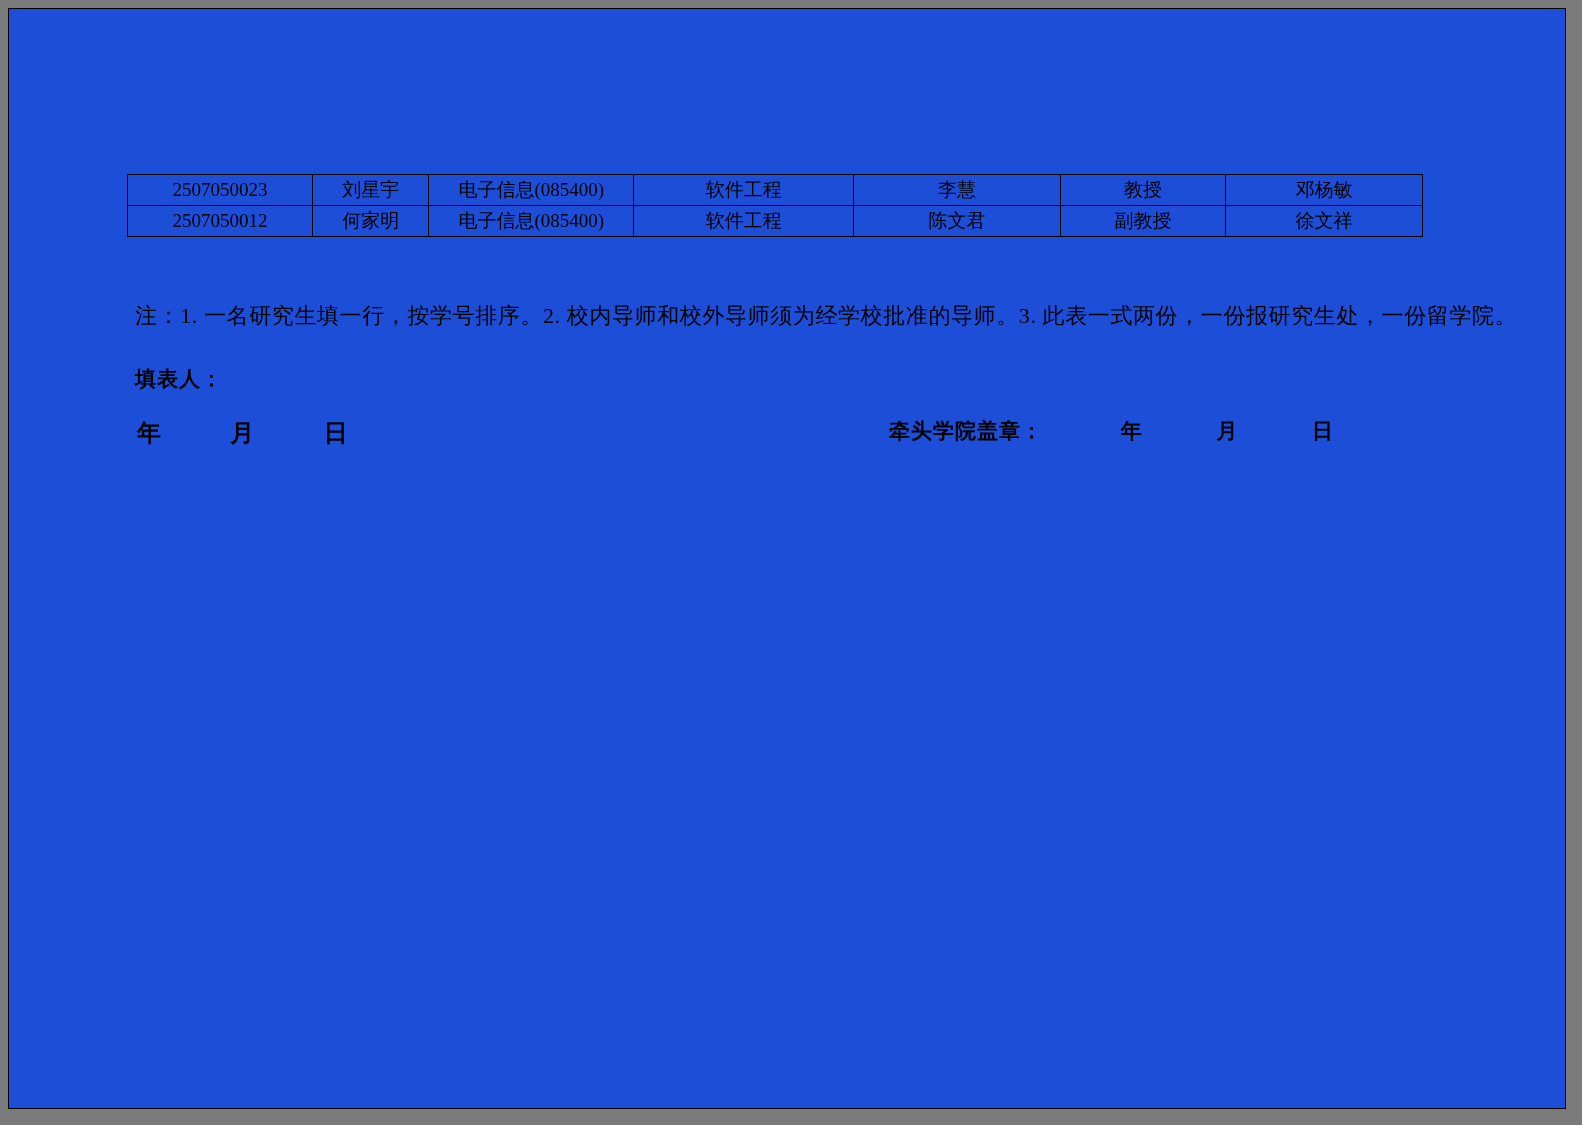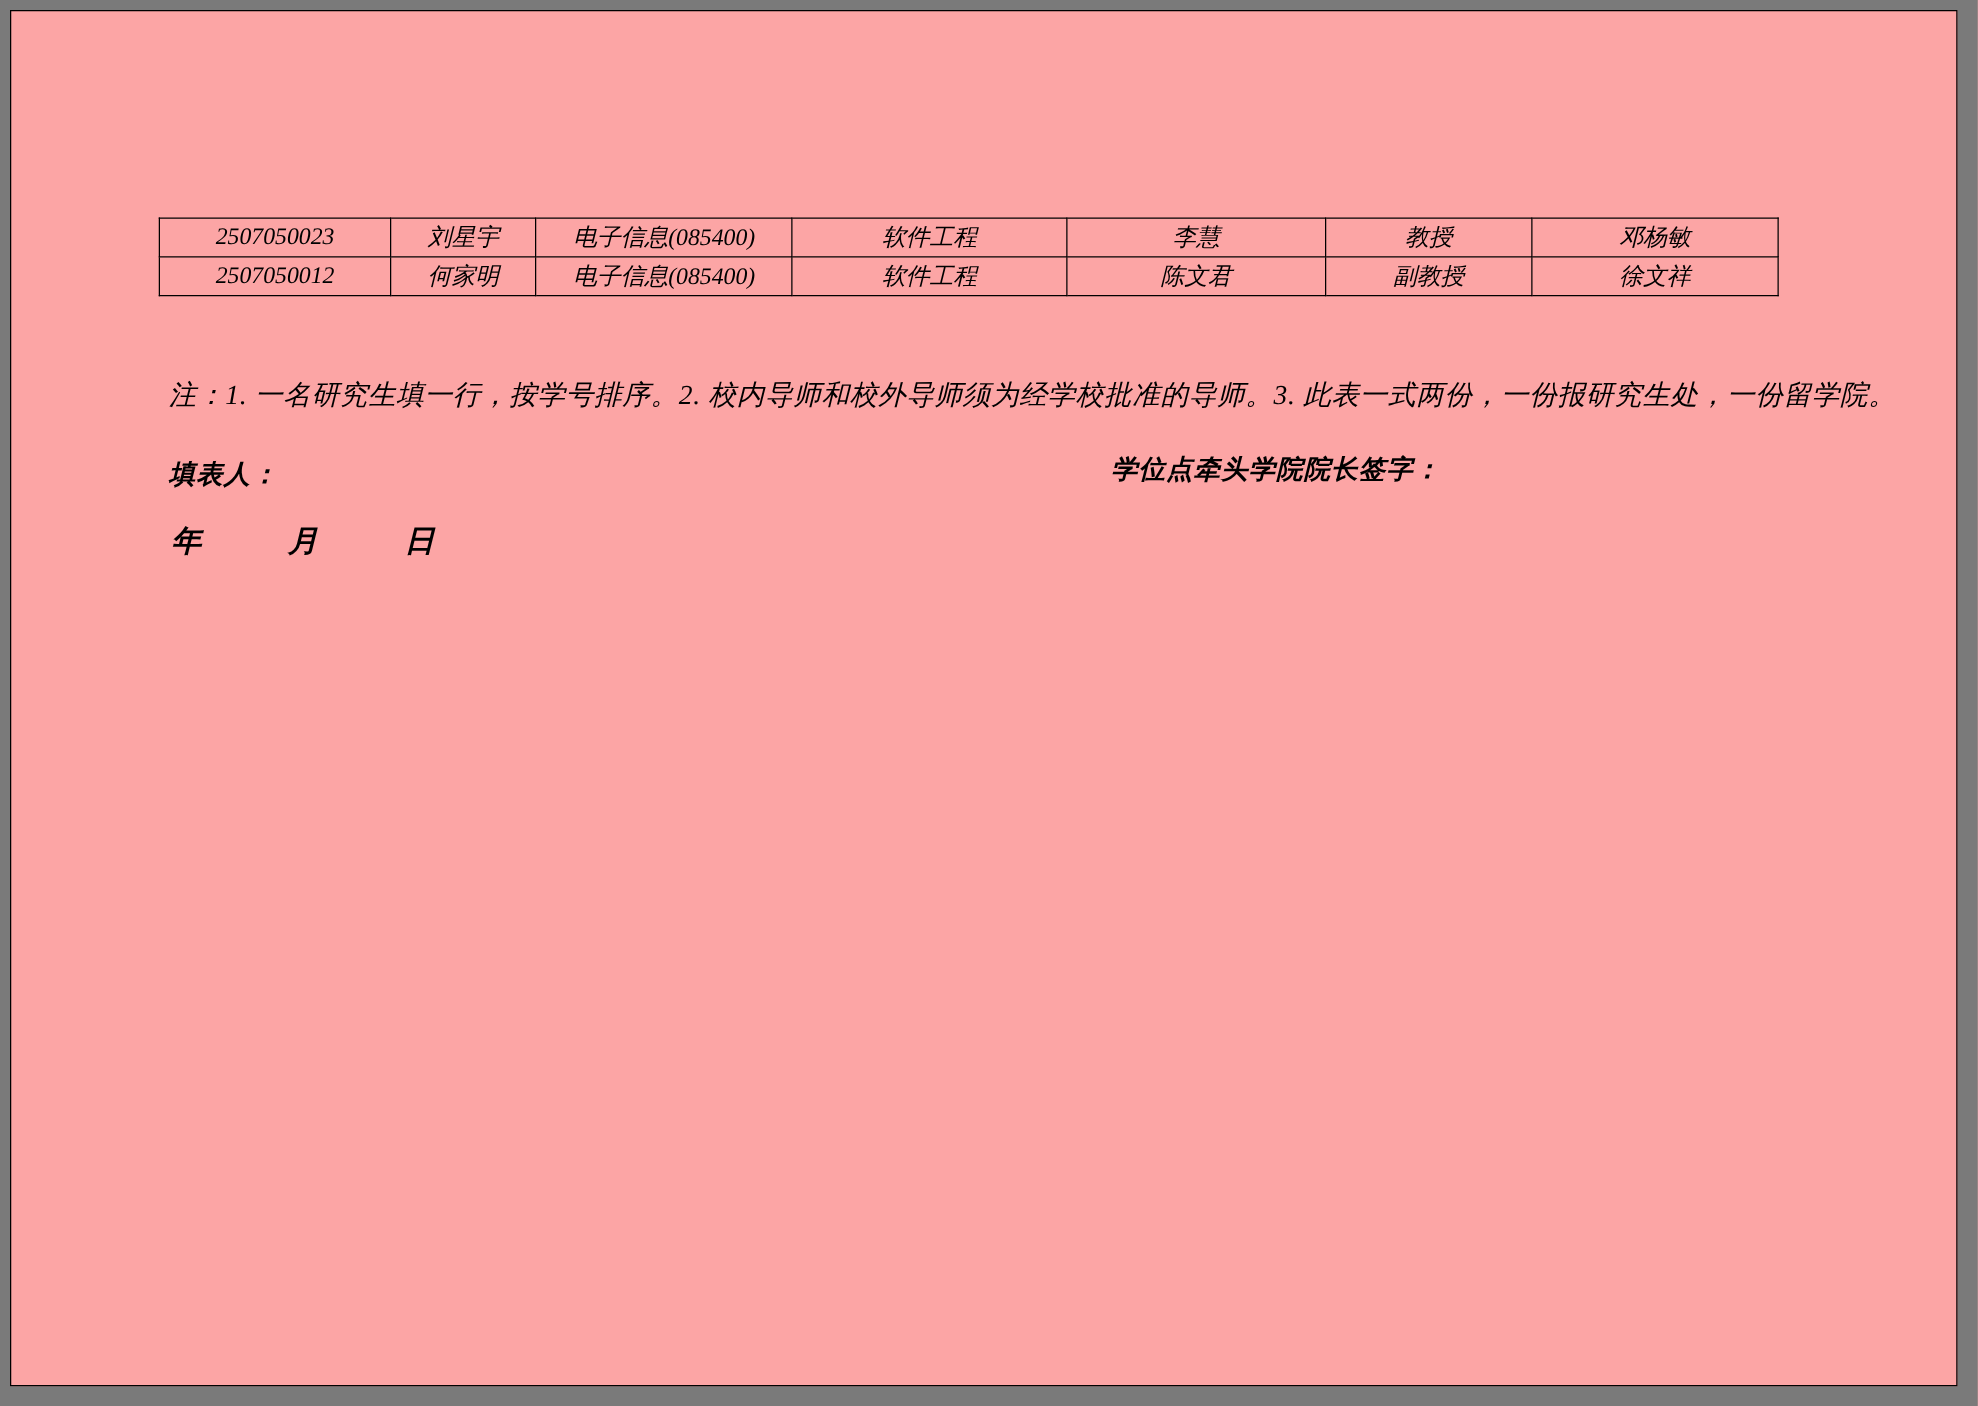--- a/index.html
+++ b/index.html
@@ -11,25 +11,24 @@
     width: 1582px;
     height: 1125px;
     font-family: "Liberation Serif", serif;
   }
   .page {
     position: absolute;
     left: 8px;
     top: 8px;
     width: 1558px;
     height: 1101px;
-    background: #fca5a5;
+    background: #1d4ed8;
     border: 1px solid #000000;
     box-sizing: border-box;
     overflow: hidden;
-    font-style: italic;
   }
   .doc-table {
     position: absolute;
     left: 118px;
     top: 165px;
     width: 1296px;
     border-collapse: collapse;
     table-layout: fixed;
   }
   .doc-table td {
@@ -141,16 +140,24 @@
   <div class="sig-left-name">填表人：</div>
 
   <div class="sig-left-date">
     <span>年</span>
     <span class="gap-a"></span>
     <span>月</span>
     <span class="gap-b"></span>
     <span>日</span>
   </div>
 
-  <div class="sig-right-name">学位点牵头学院院长签字：</div>
 
+  <div class="sig-right-seal">
+    <span>牵头学院盖章：</span>
+    <span class="d-lead"></span>
+    <span>年</span>
+    <span class="d-gap"></span>
+    <span>月</span>
+    <span class="d-gap"></span>
+    <span>日</span>
+  </div>
 
 </div>
 
 </body></html>

